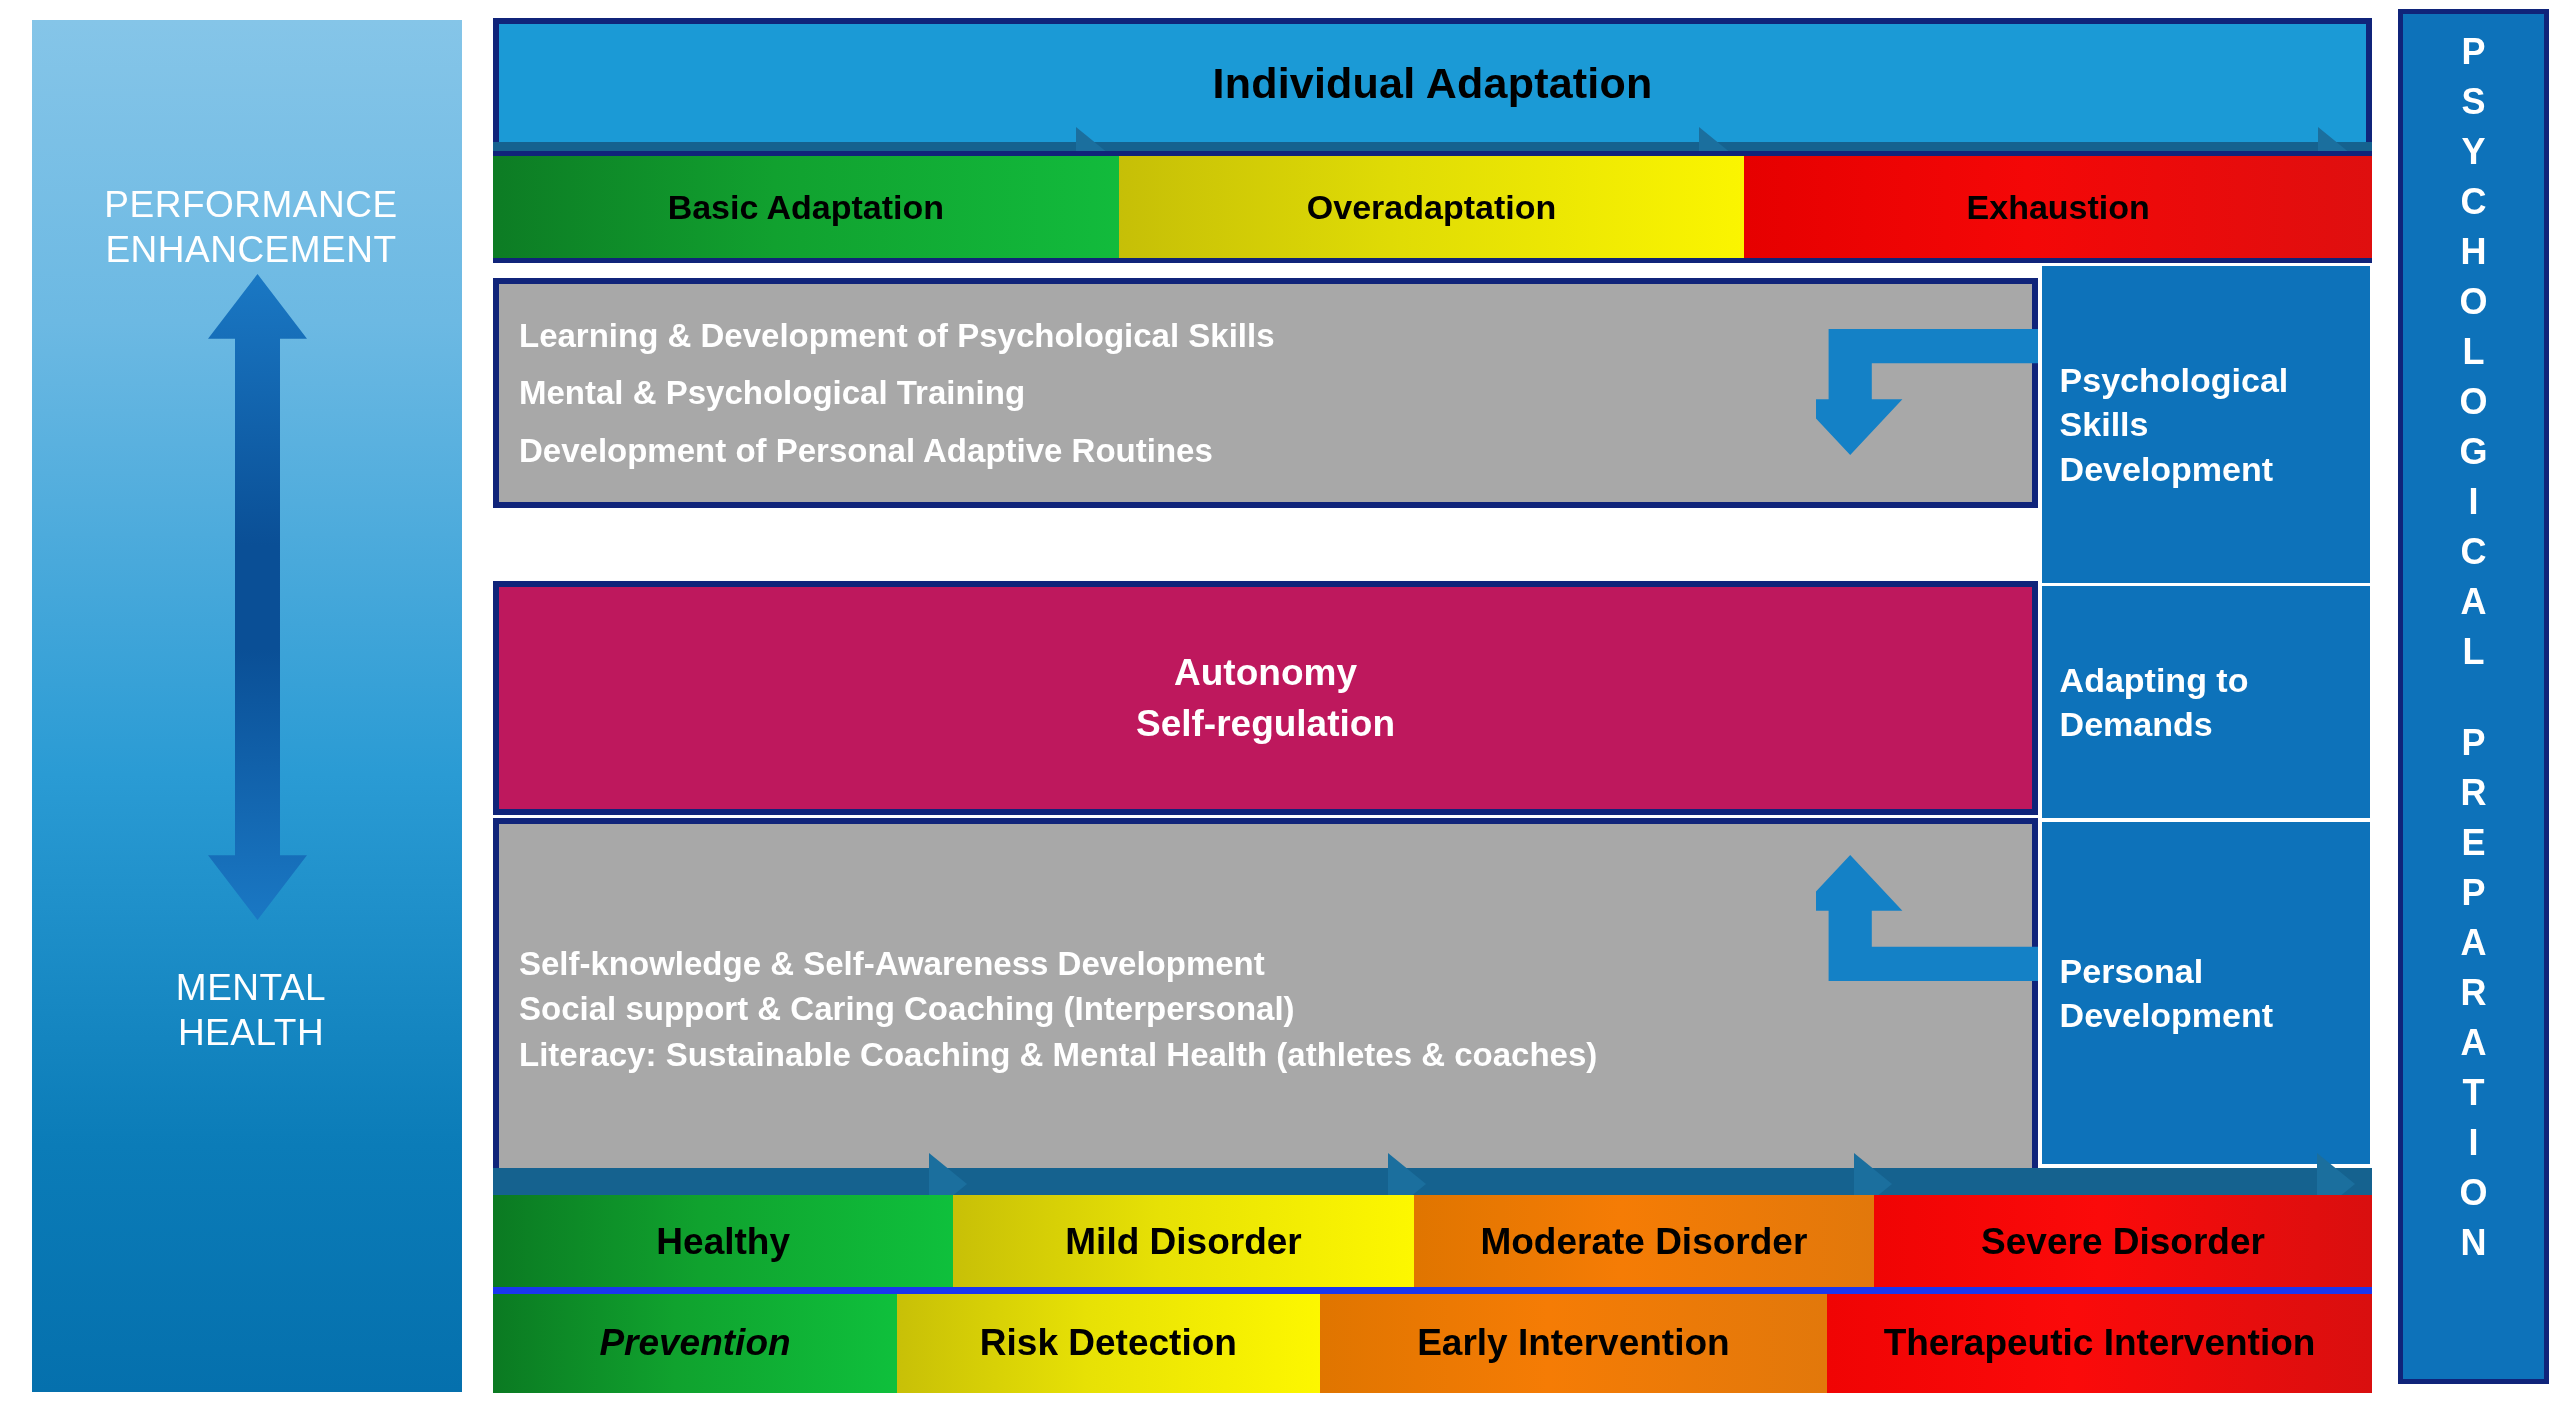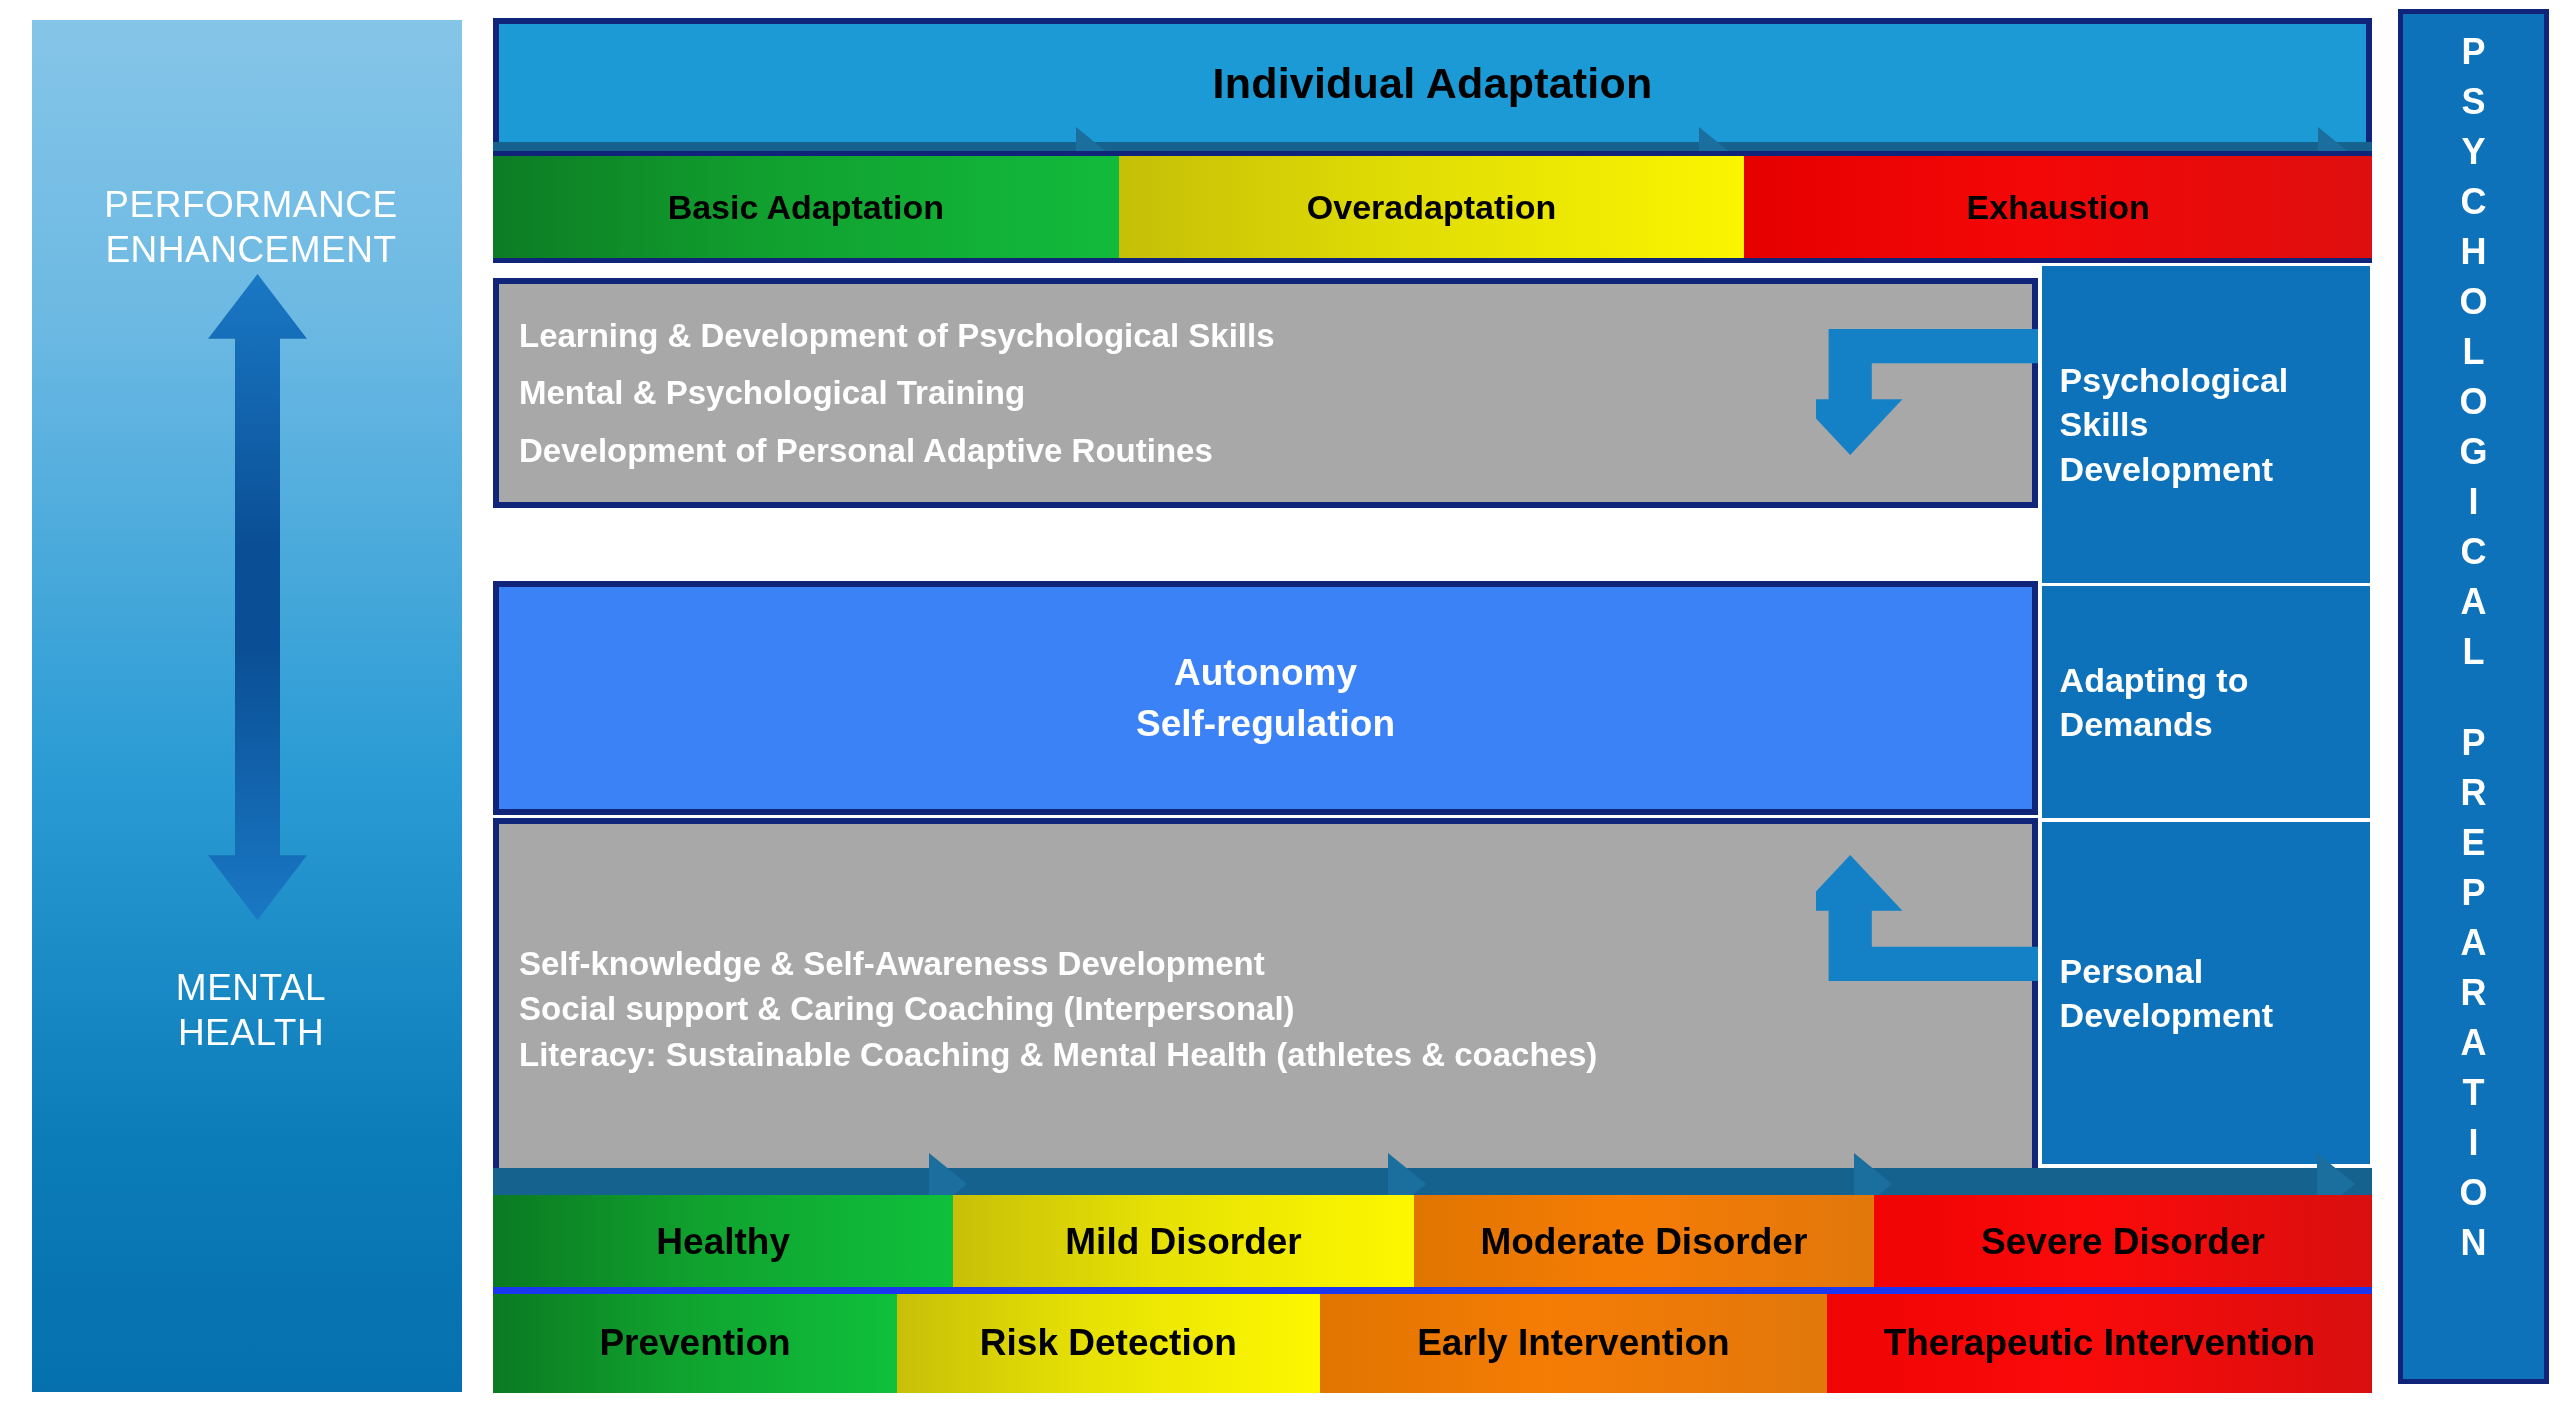--- a/index.html
+++ b/index.html
@@ -110,21 +110,21 @@
     font-weight:bold;
     line-height:1.38;
     padding:0 20px;
     display:flex;
     flex-direction:column;
     justify-content:center;
   }
   #box-top{ top:269px; height:230px;gap:12px; }
   #box-mid{
     top:572px; height:234px;
-    background:#3b82f6;
+    background:#be185d;
     align-items:center; justify-content:center;
     text-align:center;
     font-size:37px;
   }
   #box-bot{ top:809px; height:382px; }
   .content-box .line{ display:block; }
 
   
   #label-col{
     position:absolute;
@@ -311,21 +311,21 @@
         <span>Moderate Disorder</span>
       </div>
       <div class="cell grad-red2" style="width:26.5%;">
         <span>Severe Disorder</span>
       </div>
     </div>
 
     <div id="status-divider"></div>
 
     <div id="action-bar">
-      <div class="cell grad-green2" style="width:21.5%;">
+      <div class="cell grad-green2" style="width:21.5%;font-style:italic;">
         <span>Prevention</span>
       </div>
       <div class="cell grad-yellow2" style="width:22.5%;text-align:center;">
         <span>Risk Detection</span>
       </div>
       <div class="cell grad-orange" style="width:27%;">
         <span>Early Intervention</span>
       </div>
       <div class="cell grad-red2" style="width:29%;">
         <span>Therapeutic Intervention</span>

